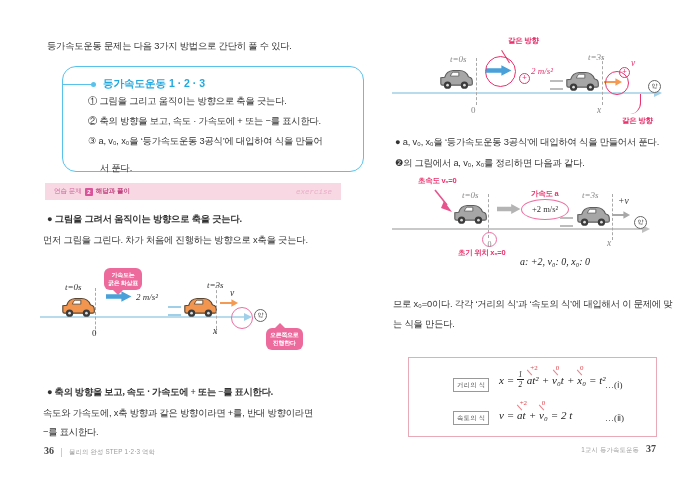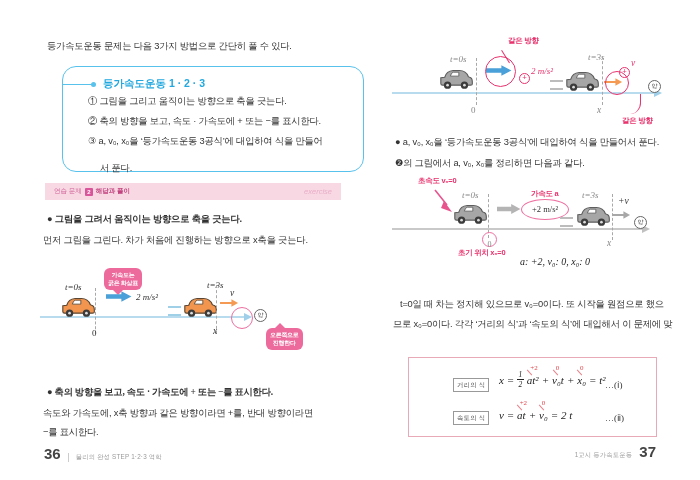--- a/index.html
+++ b/index.html
@@ -16,21 +16,21 @@
   .tipline{position:absolute;left:-1px;top:17px;width:30px;border-top:1.4px solid #58c2ec;}
   .tipdot{position:absolute;left:28px;top:14.5px;width:5px;height:5px;border-radius:50%;background:#58c2ec;}
   .tiptitle{position:absolute;left:40px;top:10px;color:#21a8df;font-weight:bold;font-size:10.5px;}
   
   .banner{position:absolute;left:45px;top:183px;width:296px;height:17px;background:#f8d8e3;
           display:flex;align-items:center;padding:0 9px;box-sizing:border-box;}
   .banner .pre{font-size:6.5px;color:#cf6298;}
   .numbox{display:inline-block;min-width:8px;height:8px;margin:0 3px;background:#d9549a;color:#fff;
           font-size:6px;font-weight:bold;line-height:8px;text-align:center;border-radius:1px;}
   .banner .suf{font-size:6.5px;font-weight:bold;color:#c2437f;}
-  .banner .ex{margin-left:auto;font-family:Liberation Sans, sans-serif;font-style:italic;
+  .banner .ex{margin-left:auto;font-family:Liberation Mono, monospace;font-style:italic;
               font-size:7.5px;color:#e9aec7;}
   
   .vd{position:absolute;width:0;border-left:1px dashed #a8a8a8;}
   .axis{position:absolute;height:0;border-top:2px solid #b8dcee;}
   .axis.grayline{border-top-color:#c9c9c9;}
   .ah{position:absolute;width:0;height:0;border-top:4px solid transparent;border-bottom:4px solid transparent;}
   .sd{position:absolute;width:13px;height:6px;border-top:2px solid #9fd0e8;border-bottom:2px solid #9fd0e8;}
   .sd.g{border-color:#bcbcbc;}
   .car{position:absolute;}
   .car .cbody{stroke:#5a4632;stroke-width:2;fill:#f1954f;}
@@ -72,21 +72,21 @@
   .frac{display:inline-flex;flex-direction:column;align-items:center;line-height:1;font-size:7.5px;}
   .frac .num{border-bottom:0.8px solid #222;padding:0 1.5px 0.5px;}
   .frac .den{padding-top:0.5px;}
   .term{position:relative;}
   .ann{position:absolute;top:-10px;left:30%;font:7px "Liberation Serif",serif;font-style:normal;
        color:#e0484f;white-space:nowrap;}
   .ann::after{content:"";position:absolute;left:-4px;top:8px;width:7px;border-top:0.9px solid #e8848c;
        transform:rotate(48deg);}
   .fref{position:absolute;font:9px "Liberation Serif",serif;color:#333;}
   
-  .pgnum{font-size:15px;font-weight:bold;color:#444;}
+  .pgnum{font-size:10px;font-weight:bold;color:#444;font-family:Liberation Serif, serif;}
   .ftext{font-size:6.3px;color:#9a9a9a;letter-spacing:0.2px;}
 </style>
 </head>
 <body>
 
 <div class="spread">
 
   <section>
     <p class="abs ko" style="left:47px;top:40px;">등가속도운동 문제는 다음 3가지 방법으로 간단히 풀 수 있다.</p>
 
@@ -278,22 +278,22 @@
       <span class="serlab" style="left:228px;top:24px;font-size:9.5px;">+v</span>
       <svg class="sarrow g" style="left:222px;top:38px;" width="19" height="10" viewBox="0 0 20 10">
         <polygon points="0,4 12,4 12,1 19,5 12,9 12,6 0,6"></polygon>
       </svg>
       <span class="sign" style="left:244px;top:44px;">양</span>
 
       <span class="abs" style="left:100px;top:84px;width:130px;text-align:center;font:italic 10px 'Liberation Serif',serif;color:#222;">a: +2,  v₀: 0,  x₀: 0</span>
     </div>
 
     <div class="abs" style="left:393px;top:295px;line-height:19.5px;">
-      <p class="ko" style="text-indent:7px;">t=0일 때 차는 정지해 있으므로 v₀=0이다. 또 시작을 원점으로 했으</p>
       <p class="ko">므로 x₀=0이다. 각각 ‘거리의 식’과 ‘속도의 식’에 대입해서 이 문제에 맞</p>
+      <p class="ko">는 식을 만든다.</p>
     </div>
 
     <div class="fbox">
       <span class="flabel" style="left:44px;top:20px;">거리의 식</span>
       <div class="fm" style="left:90px;top:13px;">
         <span>x =</span>
         <span class="frac">
             <span class="num">1</span>
             <span class="den">2</span>
           </span>

